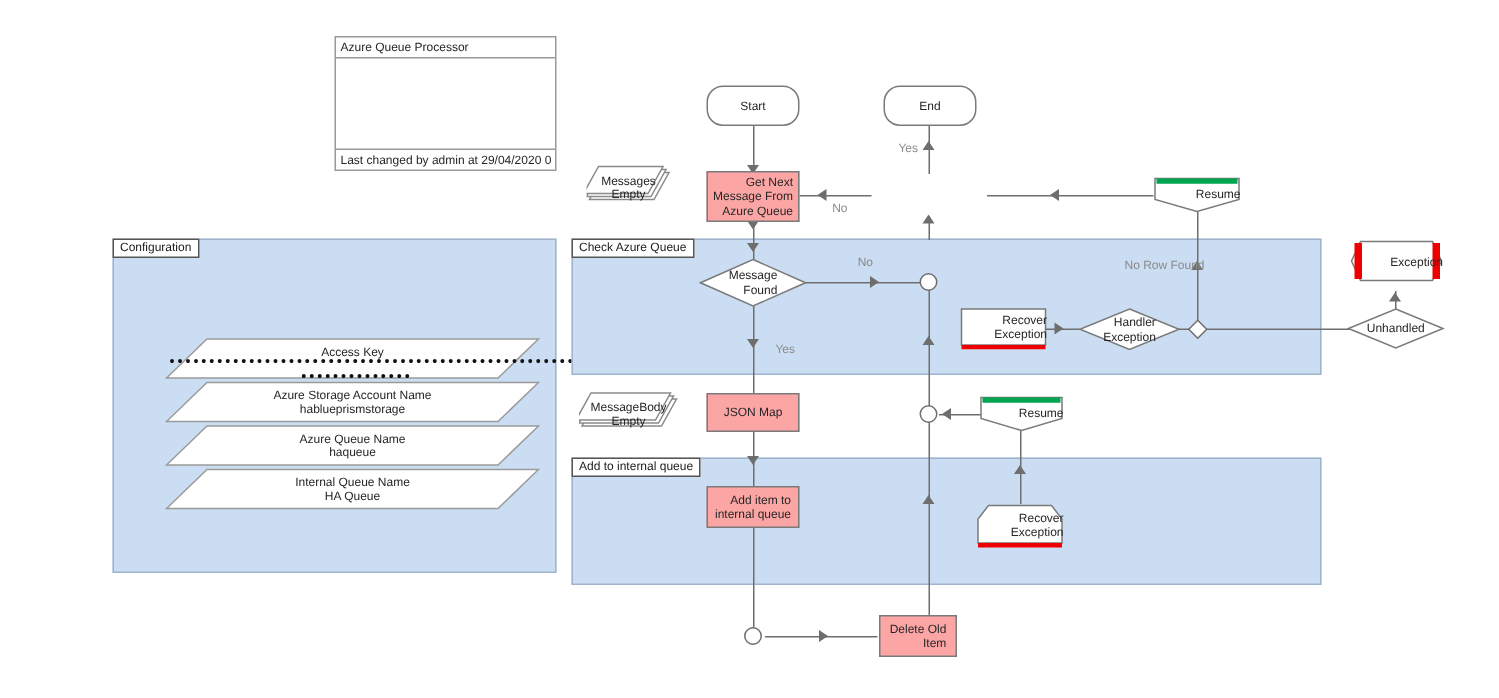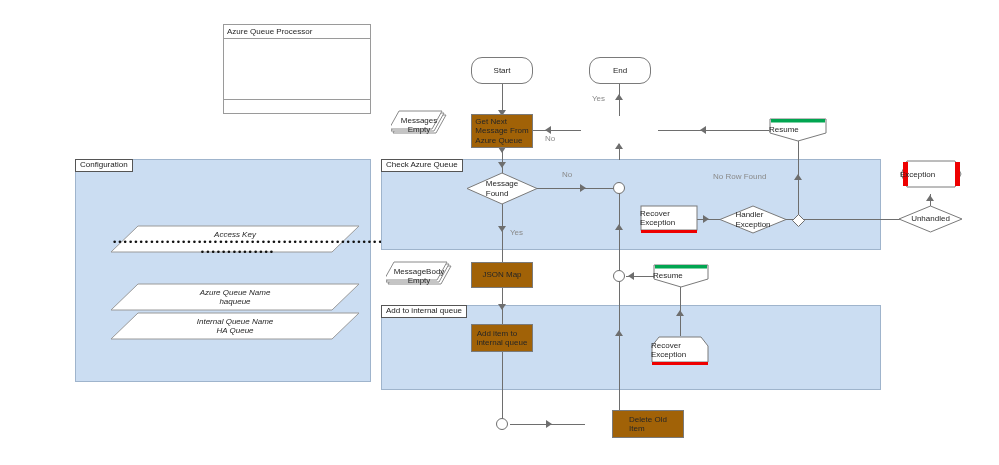--- a/index.html
+++ b/index.html
@@ -2,38 +2,38 @@
 <html><head>
 <meta charset="utf-8">
 <style>
   html,body{margin:0;padding:0;background:#ffffff;}
   body{width:999px;height:465px;position:relative;overflow:hidden;
        font-family:"Liberation Sans","DejaVu Sans",sans-serif;}
   #stage{position:absolute;left:0;top:0;width:999px;height:465px;}
   .abs{position:absolute;box-sizing:border-box;}
 
   
-  .lbl{font-size:8px;color:#262626;line-height:1.18;text-align:left;
+  .lbl{font-size:8px;color:#262626;line-height:1.18;text-align:right;
        white-space:pre-line;}
   .grey{color:#8a8a8a;}
 
   
   .titlebox{border:1px solid #9a9a9a;background:#fff;}
   .titlebox .row{border-bottom:1px solid #9a9a9a;padding:2px 3px;
        font-size:8px;color:#262626;white-space:nowrap;overflow:hidden;}
   .titlebox .row.last{border-bottom:none;}
   .titlebox .body{height:60px;border-bottom:1px solid #9a9a9a;}
 
   
   .lane{background:#cbddf2;border:1px solid #9fb4cc;}
   .lanelabel{background:#fff;border:1px solid #555;font-size:8px;
        color:#1a1a1a;padding:1px 4px;white-space:nowrap;line-height:1.1;}
 
   
-  .procbox{border:1px solid #7a7a7a;background:#a16207;display:flex;
+  .procbox{border:1px solid #7a7a7a;background:#fca5a5;display:flex;
        align-items:center;justify-content:center;}
 
   
   .term{border:1px solid #7a7a7a;background:#fff;border-radius:11px;
        display:flex;align-items:center;justify-content:center;}
 
   
   .diamond{position:absolute;}
   .diamond .dshape{position:absolute;left:0;top:0;width:100%;height:100%;}
   .diamond .dtext{position:absolute;left:0;top:0;width:100%;height:100%;
@@ -56,52 +56,62 @@
   .smalldia{position:absolute;}
 
   
   .stack{position:absolute;}
   .stack svg{position:absolute;left:0;top:0;}
   .stack .stext{position:absolute;left:0;top:0;width:100%;height:100%;
         display:flex;flex-direction:column;align-items:center;
         justify-content:center;}
 
   
-  .cfg{position:absolute;font-style:italic;}
+  .cfg{position:absolute;}
   .cfg svg{position:absolute;left:0;top:0;}
   .cfg .ctext{position:absolute;left:0;top:0;width:100%;height:100%;
         display:flex;flex-direction:column;align-items:center;
         justify-content:center;}
   .dots{position:absolute;font-size:9px;letter-spacing:0px;color:#111;
         text-align:center;line-height:1.0;font-family:"DejaVu Sans",sans-serif;}
 </style>
 </head>
 <body>
 
 <div id="stage">
 
   <div class="abs titlebox" style="left:223px;top:24px;width:148px;height:90px;">
     <div class="row">Azure Queue Processor</div>
     <div class="body"></div>
+    <div class="row last">Last changed by admin at 29/04/2020 0</div>
   </div>
 
   <div class="abs lane" style="left:75px;top:159px;width:296px;height:223px;"></div>
   <div class="abs lanelabel" style="left:75px;top:159px;">Configuration</div>
 
   <div class="cfg" style="left:110px;top:225px;width:250px;height:28px;">
     <svg width="250" height="28">
       <polygon points="28,1 249,1 222,27 1,27" fill="#ffffff" stroke="#9a9a9a" stroke-width="1"></polygon>
     </svg>
     <div class="ctext">
       <div class="lbl" style="margin-top:-8px;">Access Key</div>
     </div>
   </div>
   <div class="dots" style="left:112px;top:238px;width:250px;">••••••••••••••••••••••••••••••••••••••••••••••••••••••••••••••••</div>
   <div class="dots" style="left:112px;top:248px;width:250px;">••••••••••••••</div>
 
+  <div class="cfg" style="left:110px;top:254px;width:250px;height:28px;">
+    <svg width="250" height="28">
+      <polygon points="28,1 249,1 222,27 1,27" fill="#ffffff" stroke="#9a9a9a" stroke-width="1"></polygon>
+    </svg>
+    <div class="ctext">
+      <div class="lbl">Azure Storage Account Name</div>
+      <div class="lbl">hablueprismstorage</div>
+    </div>
+  </div>
 
   <div class="cfg" style="left:110px;top:312px;width:250px;height:28px;">
     <svg width="250" height="28">
       <polygon points="28,1 249,1 222,27 1,27" fill="#ffffff" stroke="#9a9a9a" stroke-width="1"></polygon>
     </svg>
     <div class="ctext">
       <div class="lbl">Internal Queue Name</div>
       <div class="lbl">HA Queue</div>
     </div>
   </div>
@@ -285,21 +295,21 @@
 Exception</div>
   </div>
 
   <div class="abs procbox" style="left:471px;top:324px;width:62px;height:28px;">
     <div class="lbl">Add item to
 internal queue</div>
   </div>
 
   <div class="abs circ" style="left:496px;top:418px;width:12px;height:12px;"></div>
 
-  <div class="abs procbox" style="left:612px;top:410px;width:72px;height:28px;">
+  <div class="abs procbox" style="left:586px;top:410px;width:52px;height:28px;">
     <div class="lbl">Delete Old
 Item</div>
   </div>
 
   <div class="stack" style="left:391px;top:110px;width:56px;height:30px;">
     <svg width="56" height="30">
       <polygon points="12,5 55,5 45,23 2,23" fill="#ffffff" stroke="#8a8a8a" stroke-width="1"></polygon>
       <polygon points="10,3 53,3 43,21 0,21" fill="#ffffff" stroke="#8a8a8a" stroke-width="1"></polygon>
       <polygon points="8,1 51,1 41,19 -2,19" fill="#ffffff" stroke="#8a8a8a" stroke-width="1"></polygon>
     </svg>

